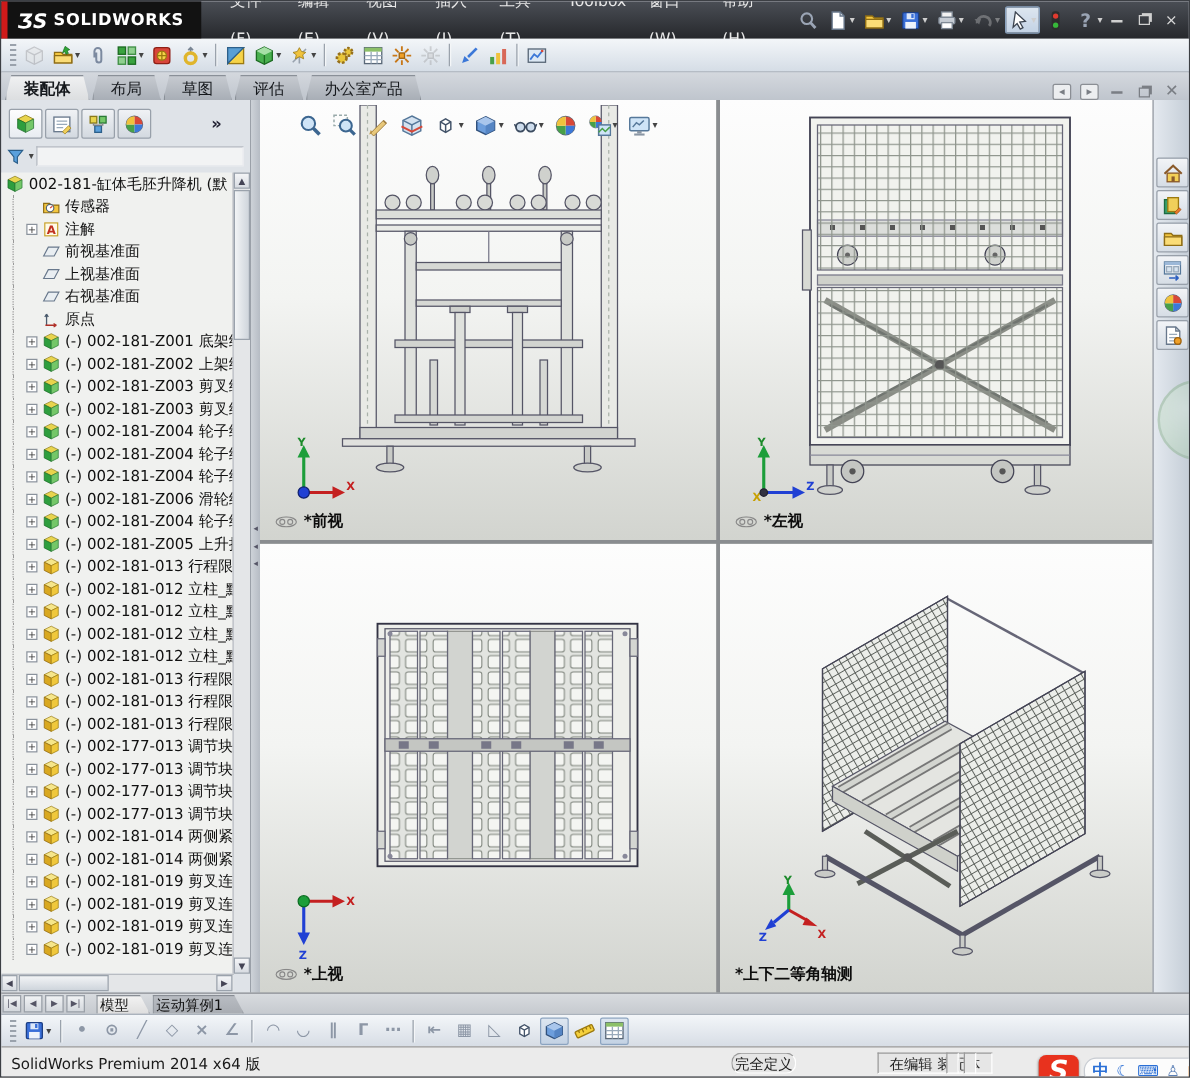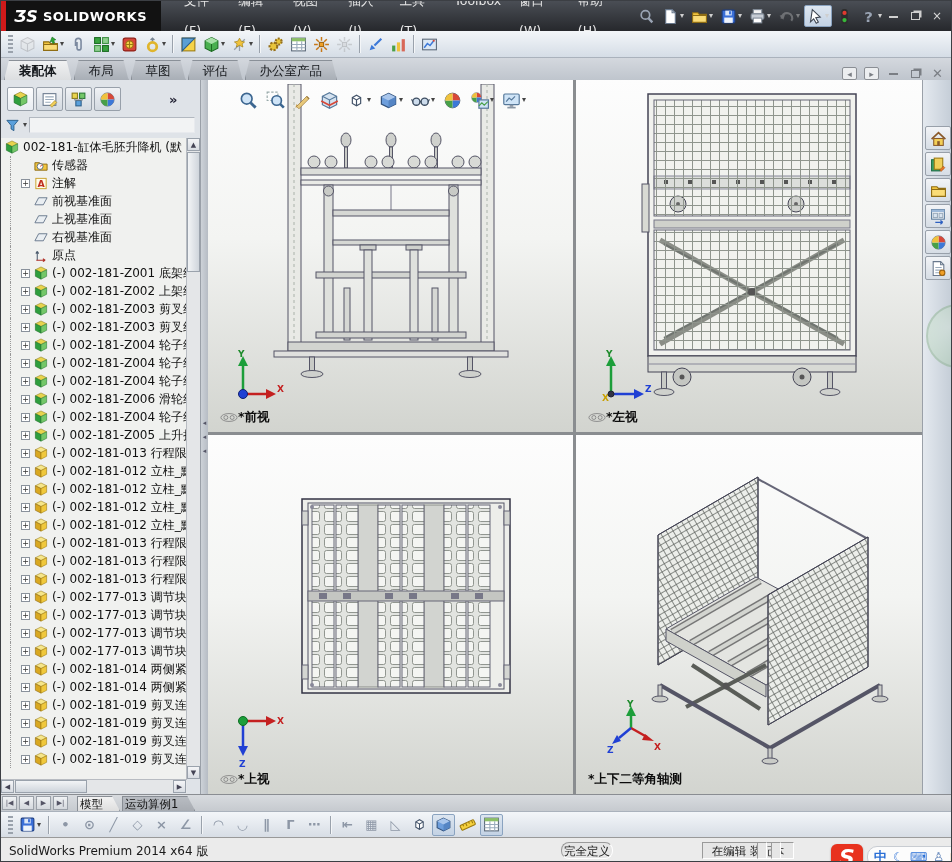--- a/index.html
+++ b/index.html
@@ -80,21 +80,21 @@
   
   .graphics{position:absolute;left:207px;top:79px;width:714px;height:714px;background:#bfc2be;}
   .quad{position:absolute;background:linear-gradient(180deg,#fdfdfd 0%,#f3f4f2 45%,#d2d4cf 100%);overflow:hidden;}
   .quad.tl{left:0;top:0;width:365px;height:352px;}
   .quad.tr{left:368px;top:0;width:346px;height:352px;}
   .quad.bl{left:0;top:355px;width:365px;height:359px;}
   .quad.br{left:368px;top:355px;width:346px;height:359px;}
   .vdivider{position:absolute;left:365px;top:0;width:3px;height:714px;background:#8a8d90;}
   .hdivider{position:absolute;left:0;top:352px;width:714px;height:3px;background:#8a8d90;}
   .cad{position:absolute;}
-  .vlabel-row{position:absolute;left:12px;bottom:6px;display:flex;align-items:center;margin-top:22px;}
+  .vlabel-row{position:absolute;left:12px;bottom:6px;display:flex;align-items:center;gap:5px;margin-top:22px;}
   .vlabel{font-size:12.5px;font-weight:bold;color:#0c0c0c;}
   .triad{position:absolute;}
 
   .hud{position:absolute;left:28px;top:8px;display:flex;align-items:center;gap:2px;}
   .hud .tbtn{height:24px;}
   .hud .tbtn .ticon{width:19px;height:19px;}
 
   .docctl{position:absolute;right:6px;top:66px;display:flex;align-items:center;gap:7px;color:#7a7e84;}
   .dbtn{width:15px;height:13px;display:flex;align-items:center;justify-content:center;font-size:9px;color:#7a7e84;}
   .dbtn.boxed{border:1px solid #8a8e94;border-radius:2px;background:#eceef0;}
@@ -124,21 +124,21 @@
   
   .toolbar3{position:absolute;left:0;top:810px;width:952px;height:26px;
     background:linear-gradient(#f3f6f9,#d7dde5);border-top:1px solid #aab2bc;display:flex;align-items:center;padding-left:4px;}
   .glyphic{font-size:13px;color:#8d97a6;font-weight:bold;line-height:1;}
 
   
   .statusbar{position:absolute;left:0;top:836px;width:952px;height:26px;background:#ebebeb;border-top:1px solid #999;}
   .sbtext{position:absolute;left:8px;top:5px;font-size:12px;color:#1a1a1a;}
   .sbcell{position:absolute;top:4px;height:17px;font-size:11.5px;color:#222;text-align:center;line-height:16px;
     border:1px solid;border-color:#9a9a9a #ffffff #ffffff #9a9a9a;background:#e6e6e6;overflow:hidden;}
-  .c1{left:560px;width:52px;border-radius:8px;}
+  .c1{left:584px;width:52px;border-radius:8px;}
   .c2{left:658px;width:92px;margin-left:43px;}
   .c3{left:756px;width:10px;}
   .c4{left:770px;width:10px;}
 
   
   .imebar{position:absolute;left:830px;top:843px;height:26px;display:flex;align-items:center;z-index:30;}
   .imelogo{width:32px;height:26px;background:#e8321e;border-radius:6px;color:#fff;font-weight:bold;font-style:italic;
     font-size:22px;display:flex;align-items:center;justify-content:center;box-shadow:0 1px 2px rgba(0,0,0,.4);}
   .imewhite{height:22px;background:#fcfcfc;border:1px solid #c8ccd2;border-radius:10px 0 0 10px;margin-left:4px;
     display:flex;align-items:center;padding:0 6px;gap:6px;}

